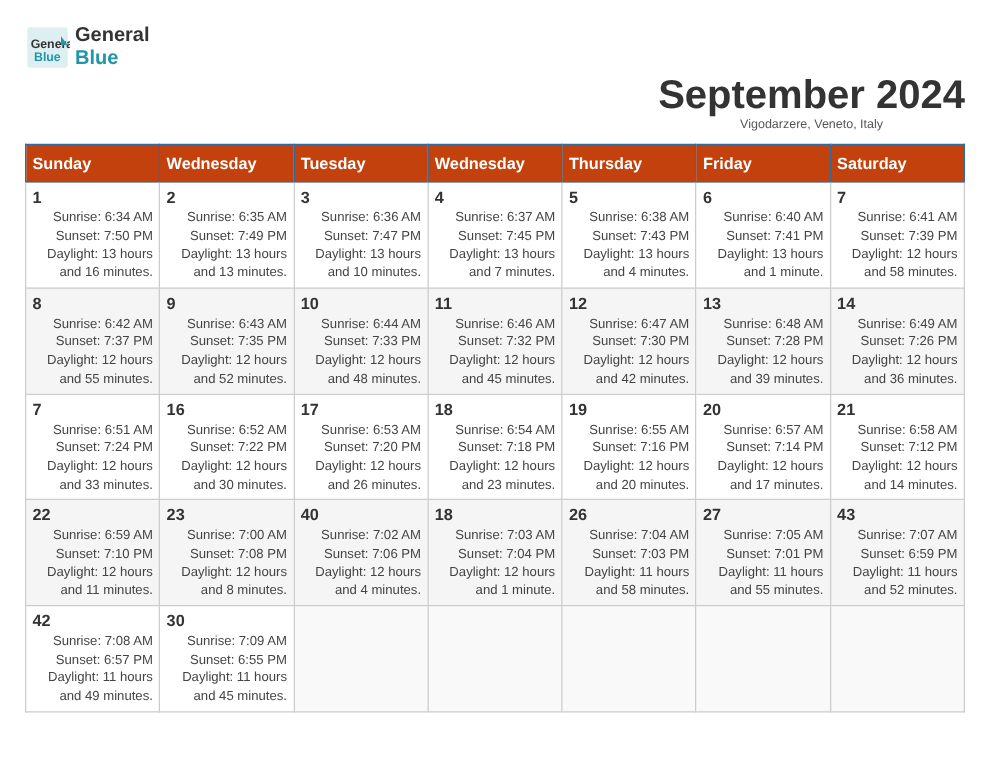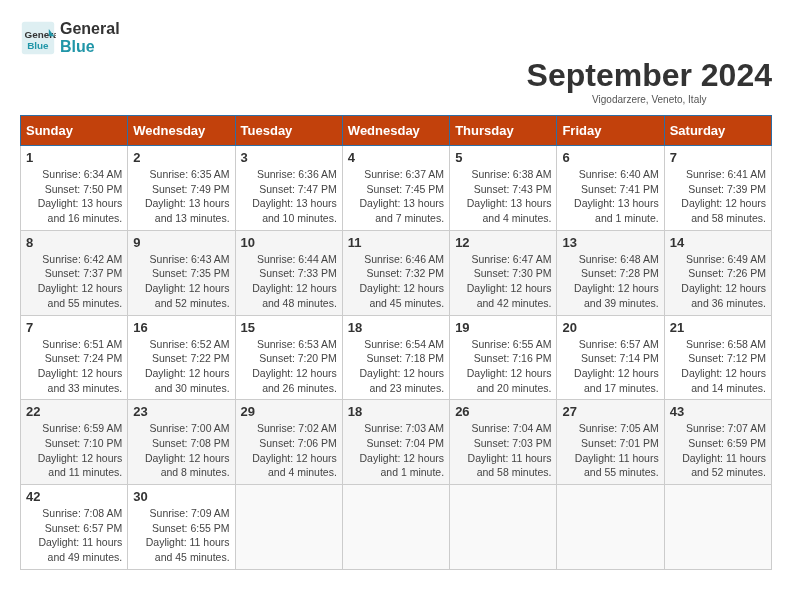--- a/index.html
+++ b/index.html
@@ -179,21 +179,21 @@
       <tr>
         <td>
           <span class="day-num">7</span>
           <div class="day-detail">Sunrise: 6:51 AM<br>Sunset: 7:24 PM<br>Daylight: 12 hours and 33 minutes.</div>
         </td>
         <td>
           <span class="day-num">16</span>
           <div class="day-detail">Sunrise: 6:52 AM<br>Sunset: 7:22 PM<br>Daylight: 12 hours and 30 minutes.</div>
         </td>
         <td>
-          <span class="day-num">15</span>
+          <span class="day-num">17</span>
           <div class="day-detail">Sunrise: 6:53 AM<br>Sunset: 7:20 PM<br>Daylight: 12 hours and 26 minutes.</div>
         </td>
         <td>
           <span class="day-num">18</span>
           <div class="day-detail">Sunrise: 6:54 AM<br>Sunset: 7:18 PM<br>Daylight: 12 hours and 23 minutes.</div>
         </td>
         <td>
           <span class="day-num">19</span>
           <div class="day-detail">Sunrise: 6:55 AM<br>Sunset: 7:16 PM<br>Daylight: 12 hours and 20 minutes.</div>
         </td>
@@ -209,21 +209,21 @@
       <tr>
         <td>
           <span class="day-num">22</span>
           <div class="day-detail">Sunrise: 6:59 AM<br>Sunset: 7:10 PM<br>Daylight: 12 hours and 11 minutes.</div>
         </td>
         <td>
           <span class="day-num">23</span>
           <div class="day-detail">Sunrise: 7:00 AM<br>Sunset: 7:08 PM<br>Daylight: 12 hours and 8 minutes.</div>
         </td>
         <td>
-          <span class="day-num">29</span>
+          <span class="day-num">40</span>
           <div class="day-detail">Sunrise: 7:02 AM<br>Sunset: 7:06 PM<br>Daylight: 12 hours and 4 minutes.</div>
         </td>
         <td>
           <span class="day-num">18</span>
           <div class="day-detail">Sunrise: 7:03 AM<br>Sunset: 7:04 PM<br>Daylight: 12 hours and 1 minute.</div>
         </td>
         <td>
           <span class="day-num">26</span>
           <div class="day-detail">Sunrise: 7:04 AM<br>Sunset: 7:03 PM<br>Daylight: 11 hours and 58 minutes.</div>
         </td>

